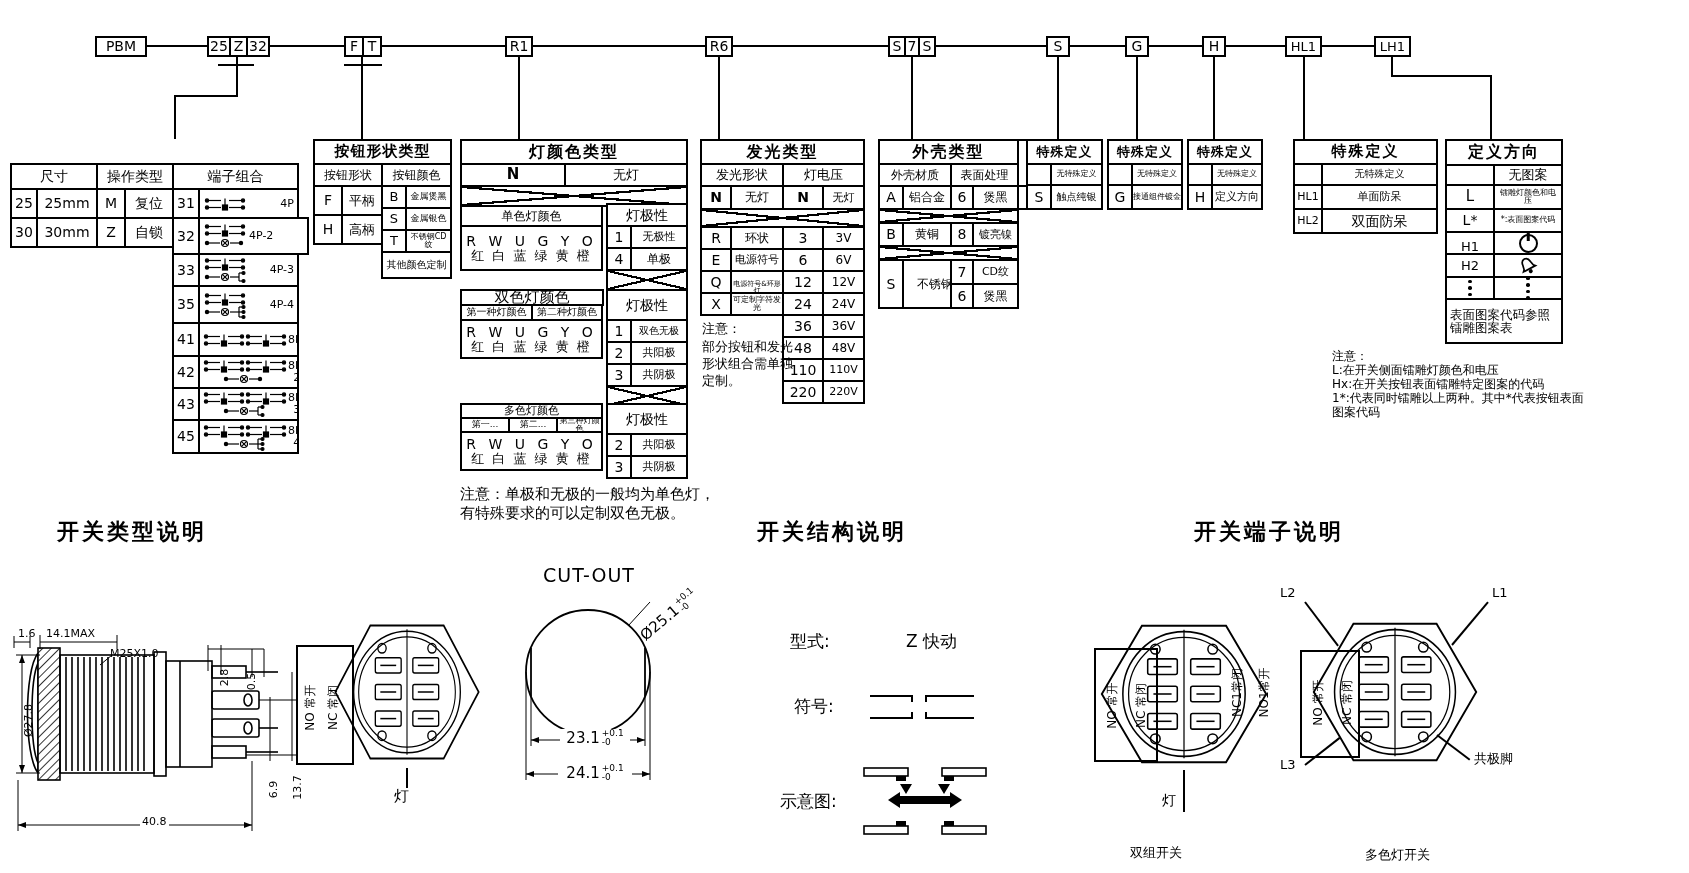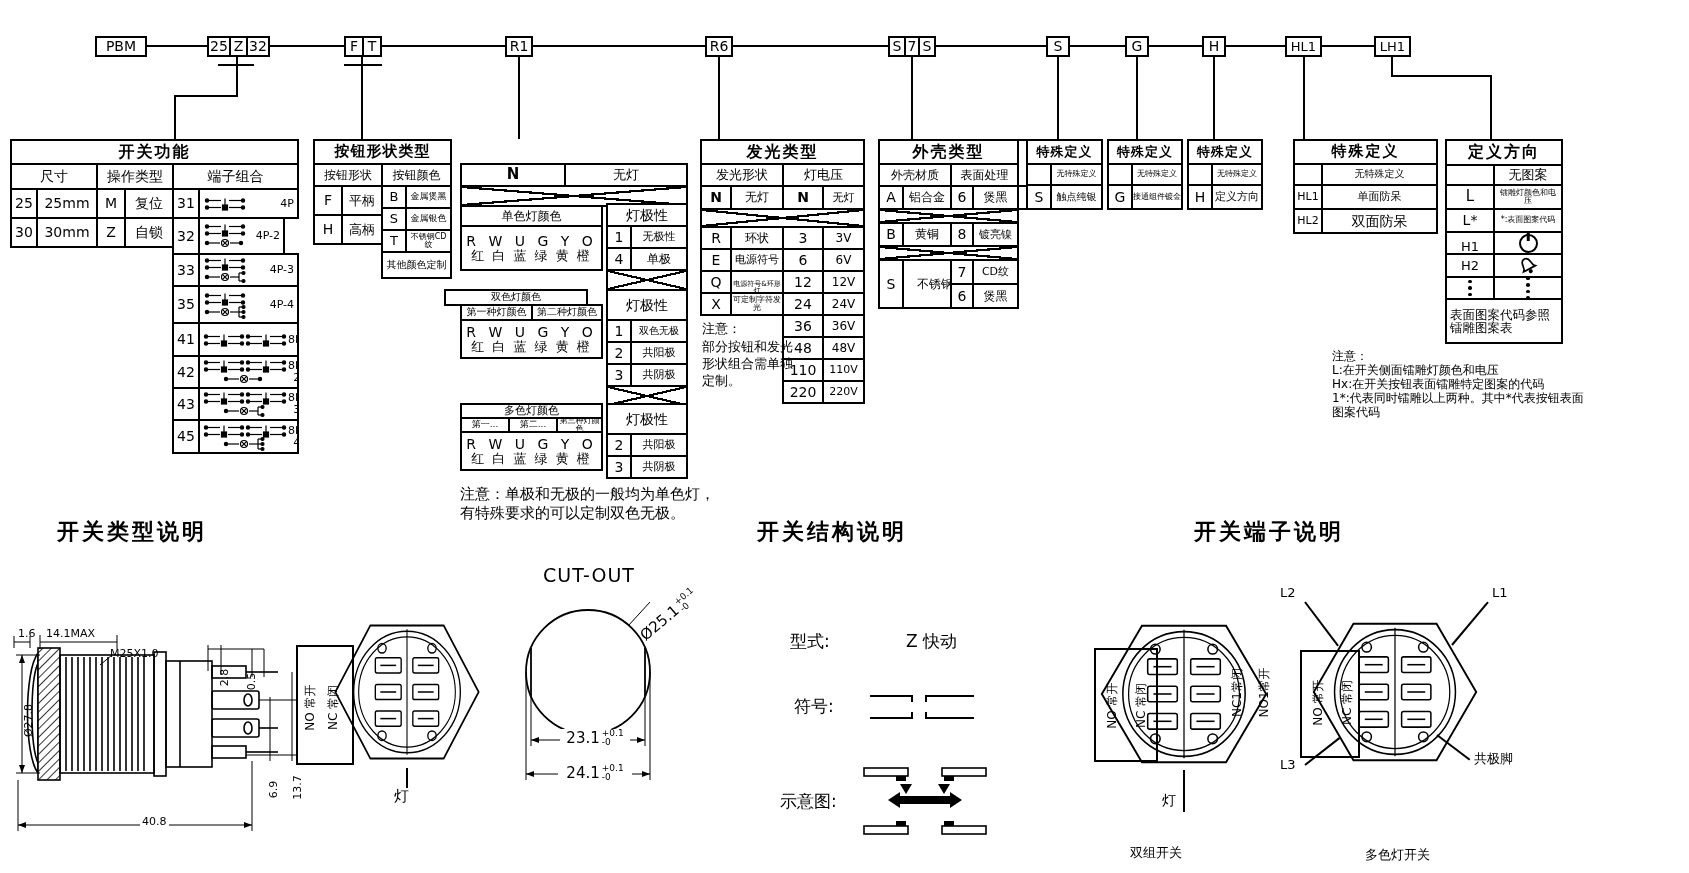--- a/index.html
+++ b/index.html
@@ -59,21 +59,20 @@
 <div class="vl" style="left:718px;top:57px;height:82px"></div>
 <div class="vl" style="left:911px;top:57px;height:82px"></div>
 <div class="vl" style="left:1057px;top:57px;height:82px"></div>
 <div class="vl" style="left:1136px;top:57px;height:82px"></div>
 <div class="vl" style="left:1213px;top:57px;height:82px"></div>
 <div class="vl" style="left:1303px;top:57px;height:82px"></div>
 <div class="vl" style="left:1391px;top:57px;height:20px"></div>
 <div class="hl" style="left:1391px;top:75px;width:101px"></div>
 <div class="vl" style="left:1490px;top:75px;height:64px"></div>
 
-<div class="c tt" style="left:10px;top:139px;width:289px;height:26px;font-size:16px">开关功能</div>
 <div class="c" style="left:10px;top:163px;width:88px;height:27px;font-size:14px">尺寸</div>
 <div class="c" style="left:96px;top:163px;width:78px;height:27px;font-size:14px">操作类型</div>
 <div class="c" style="left:172px;top:163px;width:127px;height:27px;font-size:14px">端子组合</div>
 <div class="c" style="left:10px;top:188px;width:28px;height:31px;font-size:14px">25</div>
 <div class="c" style="left:36px;top:188px;width:62px;height:31px;font-size:14px">25mm</div>
 <div class="c" style="left:96px;top:188px;width:30px;height:31px;font-size:14px">M</div>
 <div class="c" style="left:124px;top:188px;width:50px;height:31px;font-size:14px">复位</div>
 <div class="c" style="left:10px;top:217px;width:28px;height:31px;font-size:14px">30</div>
 <div class="c" style="left:36px;top:217px;width:62px;height:31px;font-size:14px">30mm</div>
 <div class="c" style="left:96px;top:217px;width:30px;height:31px;font-size:14px">Z</div>
@@ -90,21 +89,21 @@
           <circle cx="4" cy="11.5" r="1.6"></circle>
           <line x1="6" y1="11.5" x2="18" y2="11.5"></line>
           <rect x="19.5" y="9" width="5" height="5"></rect>
           <line x1="26" y1="11.5" x2="38" y2="11.5"></line>
           <circle cx="40" cy="11.5" r="1.6"></circle>
         </svg>
       </span>
       <span class="tlab">4P</span>
     </div>
 <div class="c" style="left:172px;top:217px;width:28px;height:38px;font-size:14px">32</div>
-<div class="c" style="left:198px;top:217px;width:87px;height:38px;justify-content:space-between;padding:0 3px">
+<div class="c" style="left:198px;top:217px;width:111px;height:38px;justify-content:flex-start;padding:0 3px">
       <span class="ticon">
         <svg width="46" height="28" viewBox="0 0 46 28" stroke="#000" stroke-width="1.2" fill="#000">
           <circle cx="4" cy="4.5" r="1.6"></circle>
           <line x1="6" y1="4.5" x2="18" y2="4.5"></line>
           <line x1="26" y1="4.5" x2="38" y2="4.5"></line>
           <circle cx="40" cy="4.5" r="1.6"></circle>
           <line x1="22" y1="2.5" x2="22" y2="12.5"></line>
           <circle cx="4" cy="11.5" r="1.6"></circle>
           <line x1="6" y1="11.5" x2="18" y2="11.5"></line>
           <rect x="19.5" y="9" width="5" height="5"></rect>
@@ -333,35 +332,36 @@
 <div class="c" style="left:313px;top:214px;width:30px;height:31px;font-size:14px">H</div>
 <div class="c" style="left:341px;top:214px;width:42px;height:31px;font-size:13px">高柄</div>
 <div class="c" style="left:381px;top:185px;width:26px;height:24px;font-size:13px">B</div>
 <div class="c" style="left:405px;top:185px;width:47px;height:24px;font-size:9px">金属煲黑</div>
 <div class="c" style="left:381px;top:207px;width:26px;height:24px;font-size:13px">S</div>
 <div class="c" style="left:405px;top:207px;width:47px;height:24px;font-size:9px">金属银色</div>
 <div class="c" style="left:381px;top:229px;width:26px;height:24px;font-size:13px">T</div>
 <div class="c" style="left:405px;top:229px;width:47px;height:24px;font-size:8px">不锈钢CD纹</div>
 <div class="c" style="left:381px;top:251px;width:71px;height:28px;font-size:10px">其他颜色定制</div>
 
+<div class="c tt" style="left:460px;top:139px;width:228px;height:26px;font-size:16px">灯颜色类型</div>
 <div class="c" style="left:460px;top:163px;width:106px;height:24px;font-size:15px;font-weight:600">N</div>
 <div class="c" style="left:564px;top:163px;width:124px;height:24px;font-size:13px">无灯</div>
 <div class="c x" style="left:460px;top:185px;width:228px;height:22px"></div>
 <div class="c" style="left:460px;top:205px;width:143px;height:22px;font-size:12px">单色灯颜色</div>
 <div class="c" style="left:460px;top:225px;width:143px;height:46px;flex-direction:column">
       <span style="font-size:14px;letter-spacing:4px">R W U G Y O</span>
       <span style="font-size:13px;letter-spacing:2px">红 白 蓝 绿 黄 橙</span>
     </div>
 <div class="c" style="left:606px;top:203px;width:82px;height:24px;font-size:14px">灯极性</div>
 <div class="c" style="left:606px;top:225px;width:26px;height:24px;font-size:14px">1</div>
 <div class="c" style="left:630px;top:225px;width:58px;height:24px;font-size:11px">无极性</div>
 <div class="c" style="left:606px;top:247px;width:26px;height:24px;font-size:14px">4</div>
 <div class="c" style="left:630px;top:247px;width:58px;height:24px;font-size:12px">单极</div>
 <div class="c x" style="left:606px;top:269px;width:82px;height:22px"></div>
-<div class="c" style="left:444px;top:289px;width:144px;height:17px;font-size:10px">双色灯颜色</div>
+<div class="c" style="left:460px;top:289px;width:144px;height:17px;font-size:15px">双色灯颜色</div>
 <div class="c" style="left:460px;top:304px;width:73px;height:17px;font-size:10px">第一种灯颜色</div>
 <div class="c" style="left:531px;top:304px;width:72px;height:17px;font-size:10px">第二种灯颜色</div>
 <div class="c" style="left:460px;top:319px;width:143px;height:40px;flex-direction:column">
       <span style="font-size:14px;letter-spacing:4px">R W U G Y O</span>
       <span style="font-size:13px;letter-spacing:2px">红 白 蓝 绿 黄 橙</span>
     </div>
 <div class="c" style="left:606px;top:289px;width:82px;height:32px;font-size:14px">灯极性</div>
 <div class="c" style="left:606px;top:319px;width:26px;height:24px;font-size:14px">1</div>
 <div class="c" style="left:630px;top:319px;width:58px;height:24px;font-size:10px">双色无极</div>
 <div class="c" style="left:606px;top:341px;width:26px;height:24px;font-size:14px">2</div>

